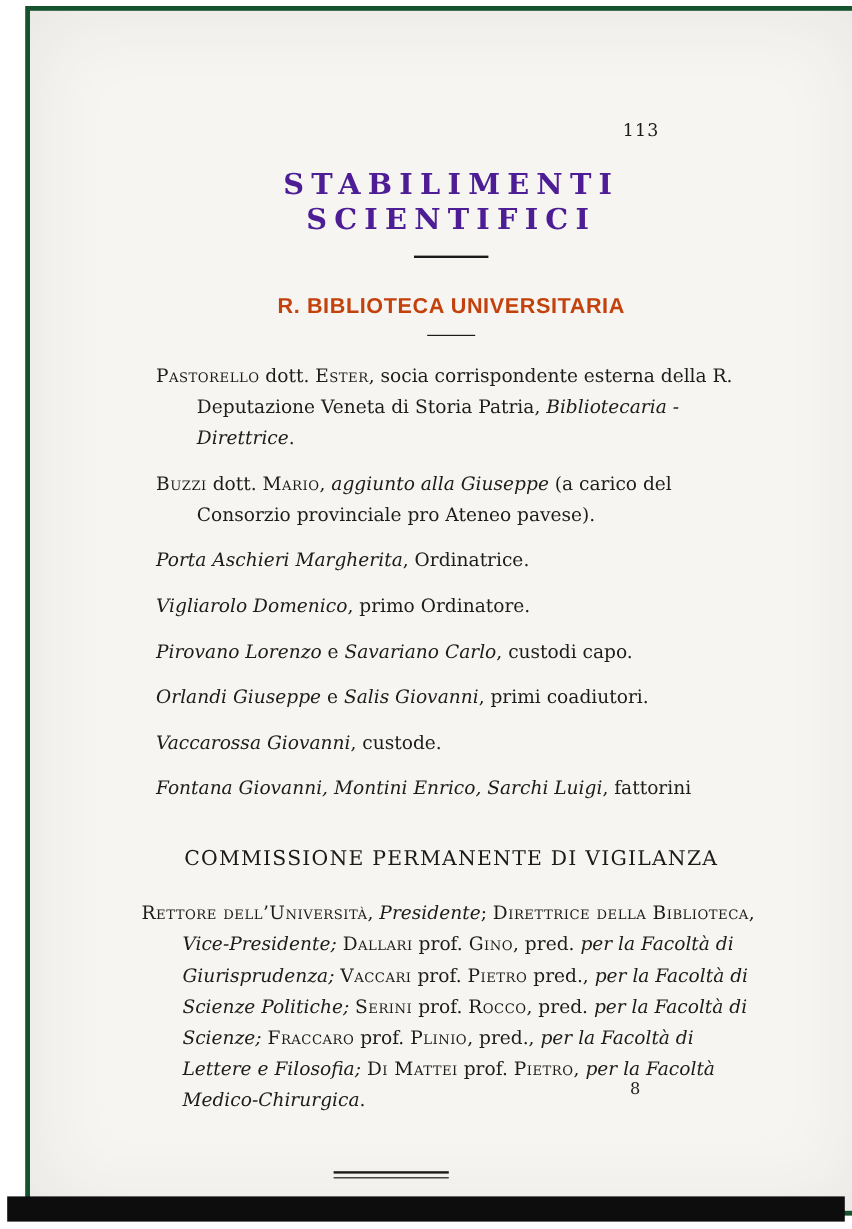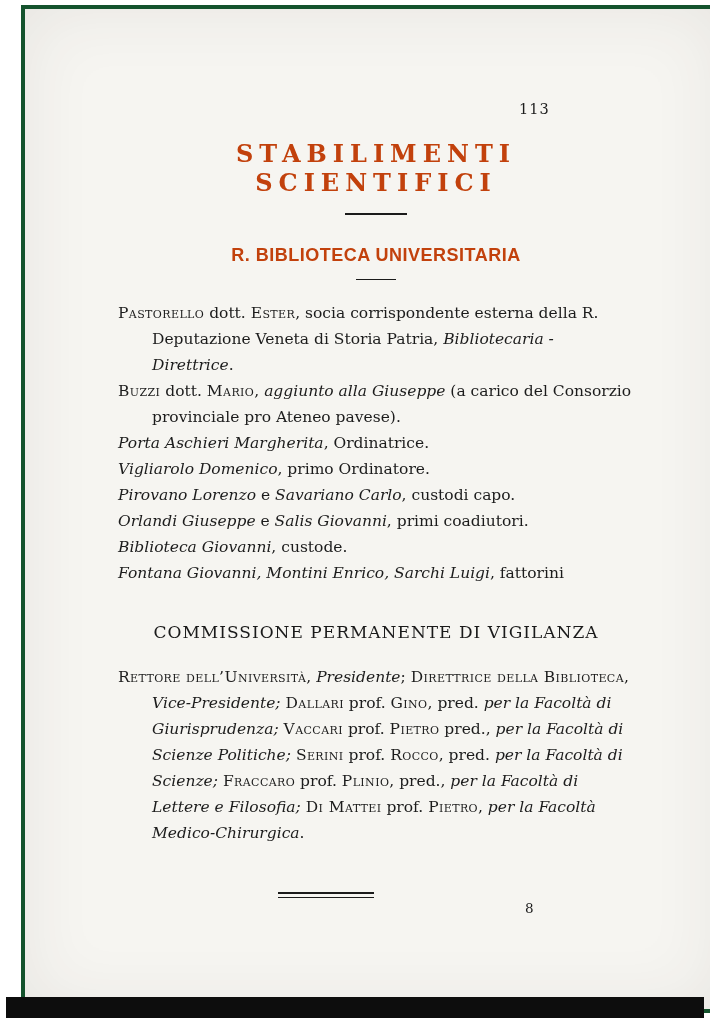--- a/index.html
+++ b/index.html
@@ -33,36 +33,36 @@
   }
   .content {
     position:absolute; left:93px; top:0;
     width:516px;
   }
   .title {
     margin:130px 0 0 0;
     text-align:center;
     font-size:24px; font-weight:700;
     letter-spacing:6px;
-    color:#c2410c;
+    color:#4c1d95;
   }
   .rule { background:#1b1b1b; height:1px; }
   .rule-title { width:62px; margin:16px auto 0; height:1.5px; }
   .subheading {
     margin:30px 0 0 0;
     text-align:center;
     font-family:"Liberation Sans", sans-serif;
     font-size:18px; font-weight:600;
     letter-spacing:0.5px;
     color:#c2410c;
   }
   .rule-sub { width:40px; margin:13px auto 0; height:1.5px; }
   .entries { margin-top:20px; font-size:15.5px; }
   .entry {
-    margin:0;
+    margin:12px;
     line-height:26px;
     padding-left:34px; text-indent:-34px;
   }
   .commission-heading {
     margin:36px 0 0 0;
     text-align:center;
     font-size:17px; font-weight:400;
     letter-spacing:1px;
     color:#1a1a1a;
   }
@@ -94,21 +94,21 @@
     <h2 class="subheading">R. BIBLIOTECA UNIVERSITARIA</h2>
     <div class="rule rule-sub"></div>
 
     <div class="entries">
         <p class="entry"><span class="sc">Pastorello</span><span> dott. </span><span class="sc">Ester</span><span>, socia corrispondente esterna della R. Deputazione Veneta di Storia Patria, </span><span class="i">Bibliotecaria - Direttrice</span><span>.</span></p>
         <p class="entry"><span class="sc">Buzzi</span><span> dott. </span><span class="sc">Mario</span><span>, </span><span class="i">aggiunto alla Giuseppe</span><span> (a carico del Consorzio provinciale pro Ateneo pavese).</span></p>
         <p class="entry"><span class="i">Porta Aschieri Margherita</span><span>, Ordinatrice.</span></p>
         <p class="entry"><span class="i">Vigliarolo Domenico</span><span>, primo Ordinatore.</span></p>
         <p class="entry"><span class="i">Pirovano Lorenzo</span><span> e </span><span class="i">Savariano Carlo</span><span>, custodi capo.</span></p>
         <p class="entry"><span class="i">Orlandi Giuseppe</span><span> e </span><span class="i">Salis Giovanni</span><span>, primi coadiutori.</span></p>
-        <p class="entry"><span class="i">Biblioteca Giovanni</span><span>, custode.</span></p>
+        <p class="entry"><span class="i">Vaccarossa Giovanni</span><span>, custode.</span></p>
         <p class="entry"><span class="i">Fontana Giovanni, Montini Enrico, Sarchi Luigi</span><span>, fattorini</span></p>
       </div>
 
     <h3 class="commission-heading">COMMISSIONE PERMANENTE DI VIGILANZA</h3>
     <p class="commission-par"><span class="sc">Rettore dell’Università</span><span>, </span><span class="i">Presidente</span><span>; </span><span class="sc">Direttrice della Biblioteca</span><span>, </span><span class="i">Vice-Presidente;</span><span> </span><span class="sc">Dallari</span><span> prof. </span><span class="sc">Gino</span><span>, pred. </span><span class="i">per la Facoltà di Giurisprudenza;</span><span> </span><span class="sc">Vaccari</span><span> prof. </span><span class="sc">Pietro</span><span> pred., </span><span class="i">per la Facoltà di Scienze Politiche;</span><span> </span><span class="sc">Serini</span><span> prof. </span><span class="sc">Rocco</span><span>, pred. </span><span class="i">per la Facoltà di Scienze;</span><span> </span><span class="sc">Fraccaro</span><span> prof. </span><span class="sc">Plinio</span><span>, pred., </span><span class="i">per la Facoltà di Lettere e Filosofia;</span><span> </span><span class="sc">Di Mattei</span><span> prof. </span><span class="sc">Pietro</span><span>, </span><span class="i">per la Facoltà Medico-Chirurgica</span><span>.</span></p>
 
     <div class="end-rule"></div>
   </div>
 
   <div class="signature">8</div>

